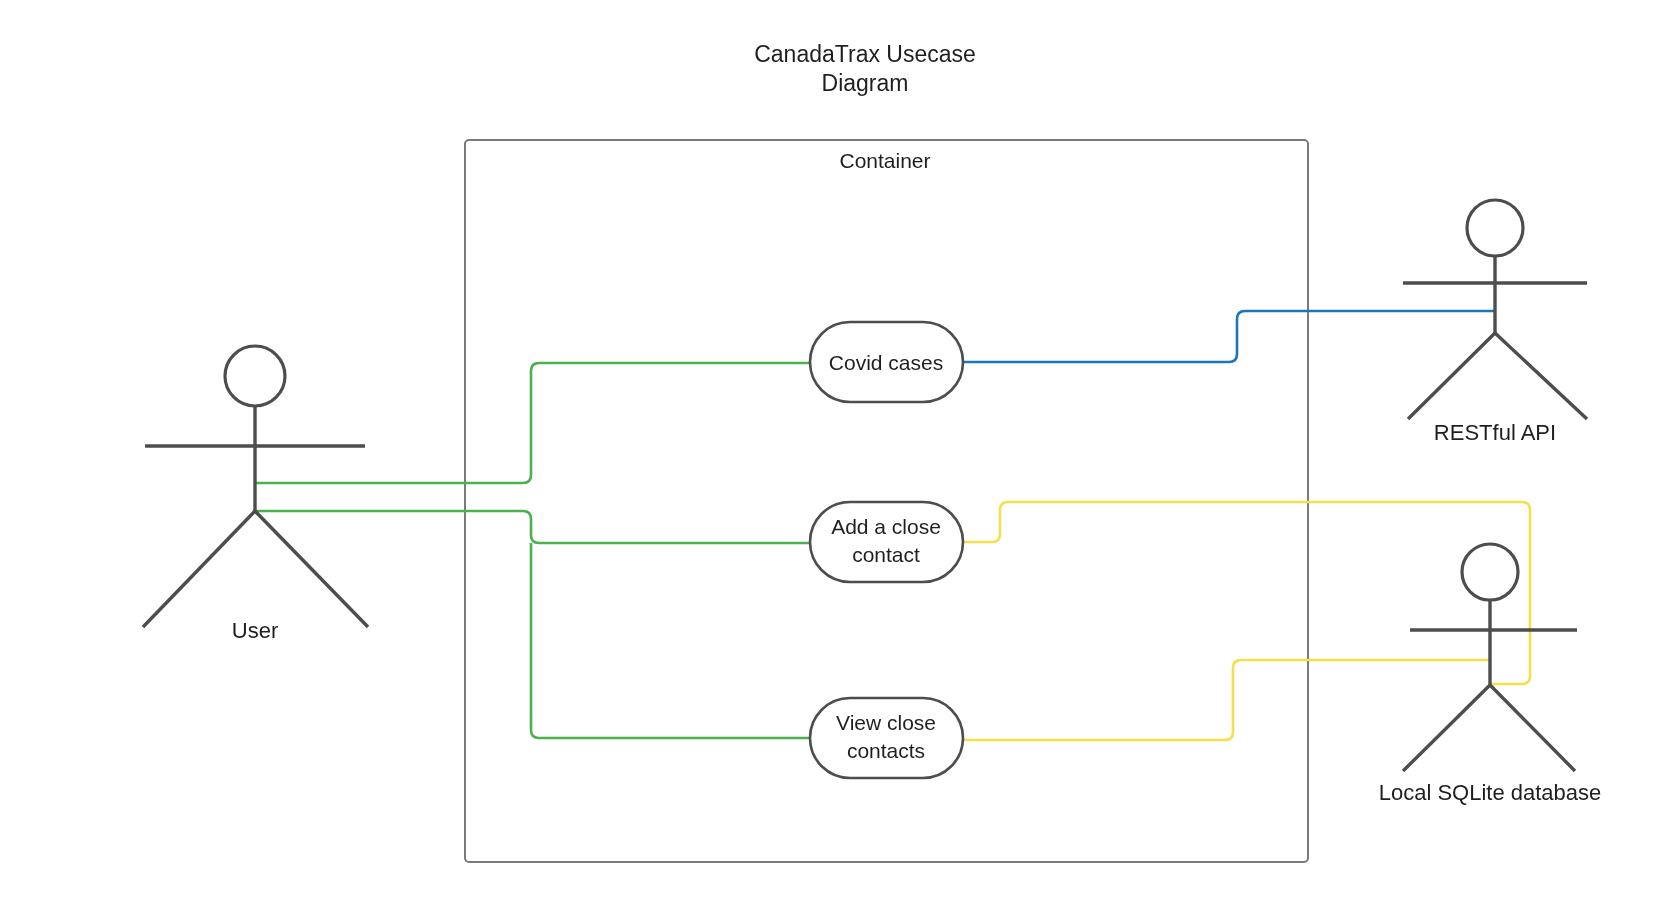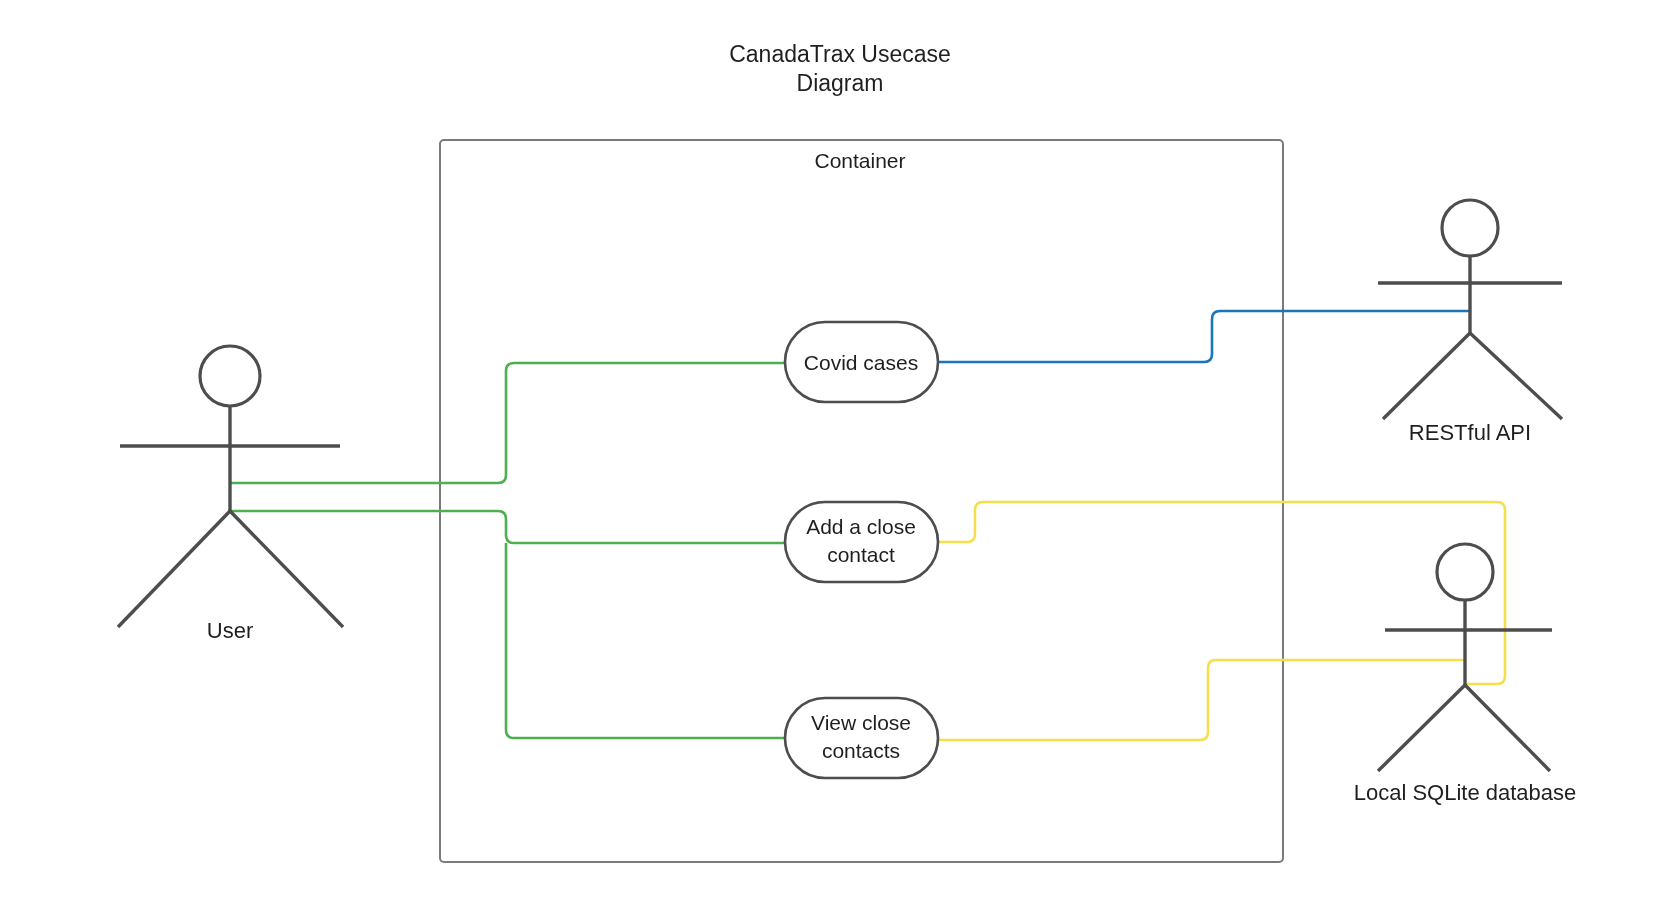--- a/index.html
+++ b/index.html
@@ -10,20 +10,21 @@
   body {
     width: 1680px;
     height: 902px;
     font-family: "Liberation Sans", sans-serif;
     overflow: hidden;
   }
   #diagram-root {
     position: relative;
     width: 1344px;
     height: 902px;
+    padding-left: 25px;
   }
   svg#usecase-svg {
     display: block;
     width: 1680px;
     height: 902px;
   }
   .diagram-title {
     font-size: 23px;
     fill: #1f1f1f;
     text-anchor: middle;

